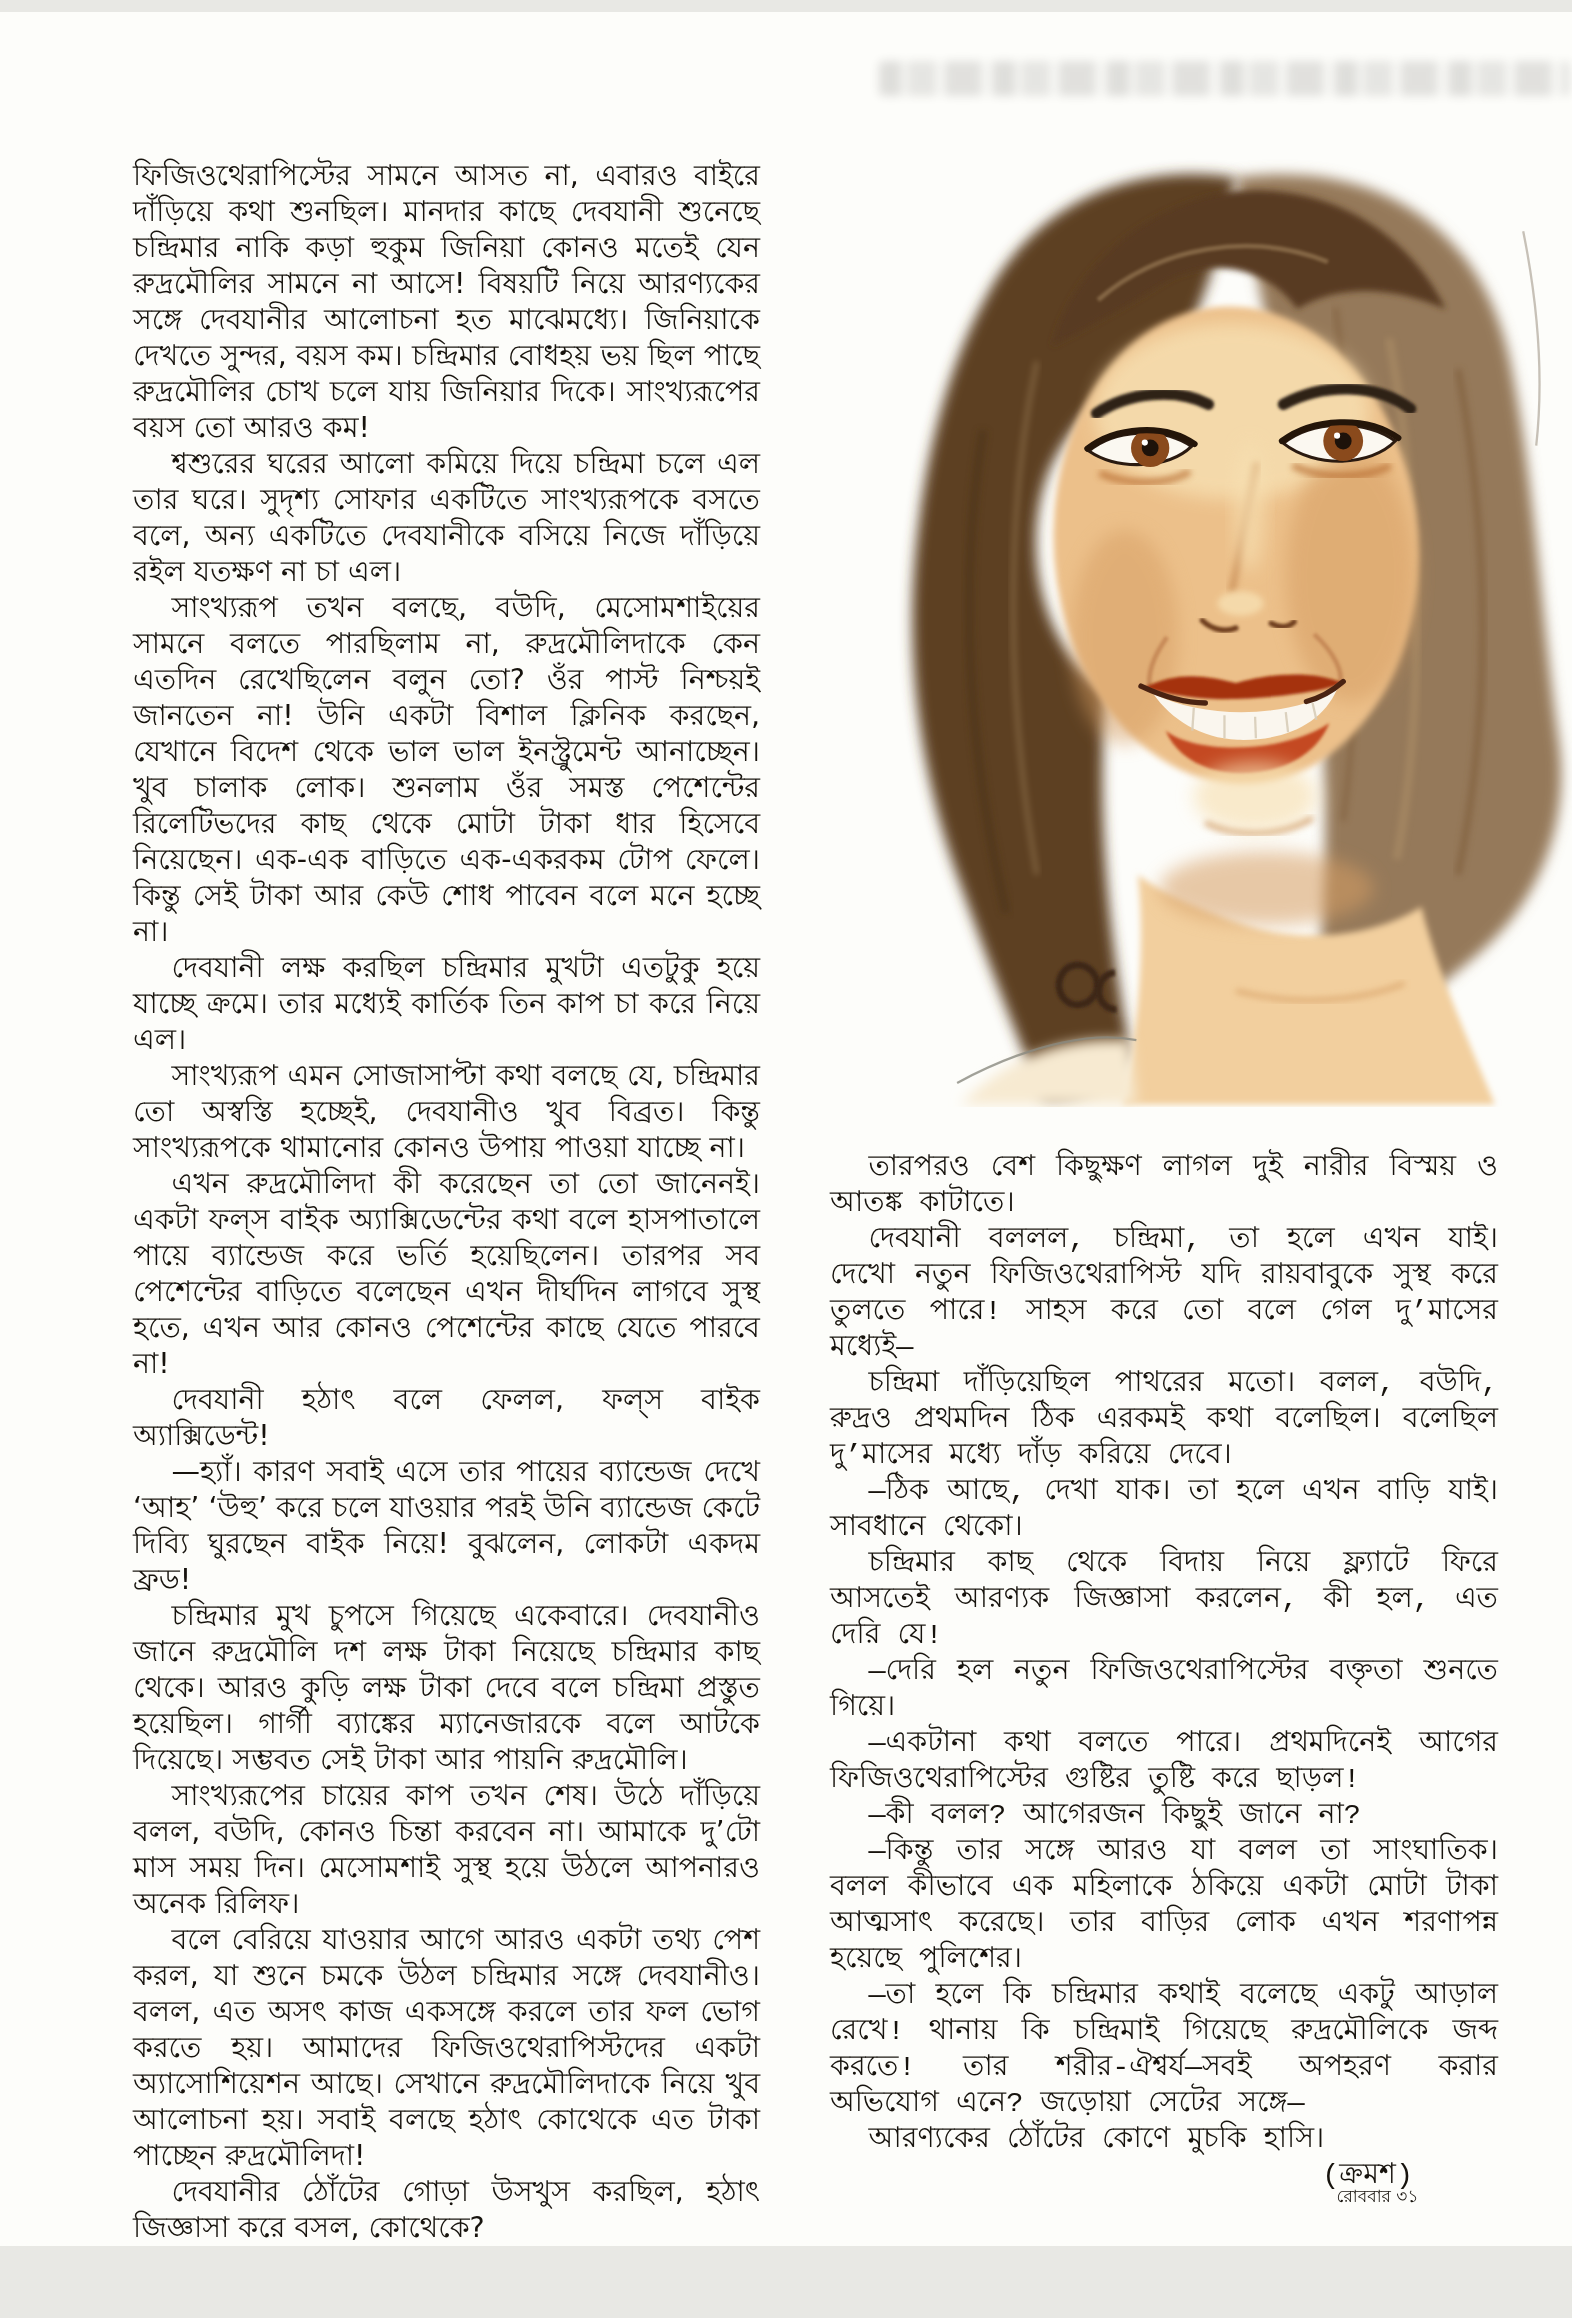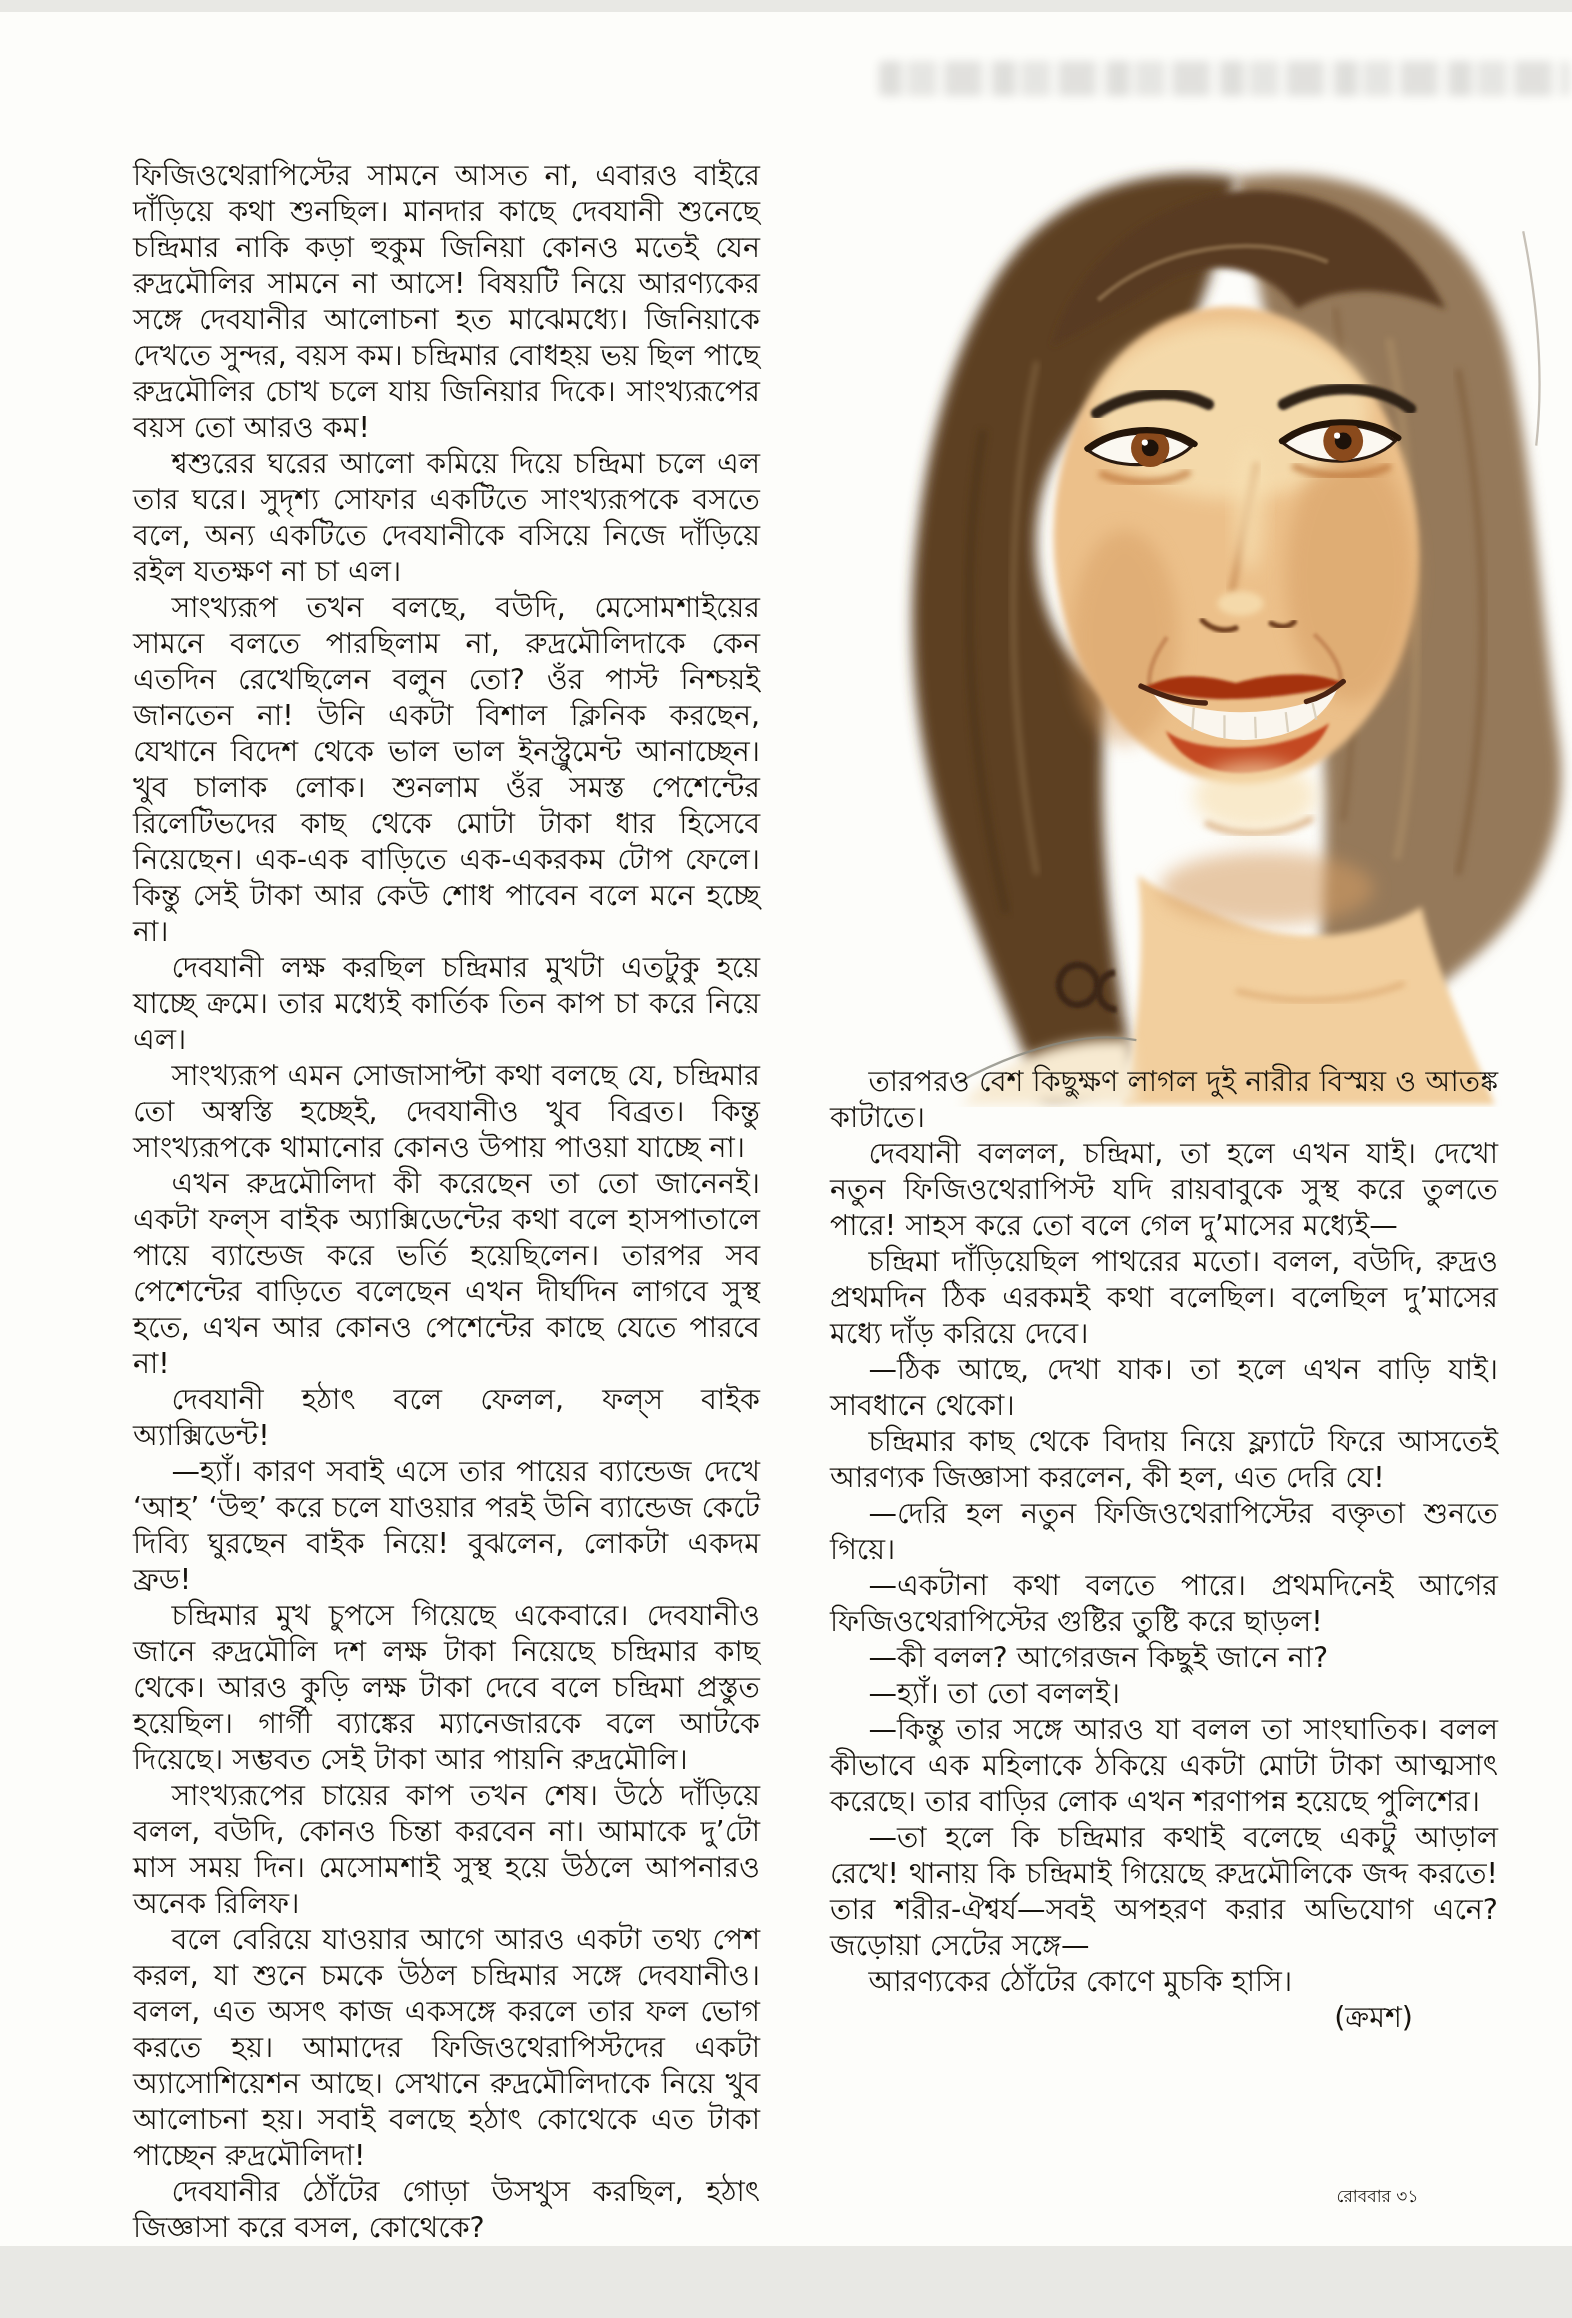--- a/index.html
+++ b/index.html
@@ -24,21 +24,21 @@
     border-radius:4.6px;
   }
   .col{
     position:absolute;
     font-size:28.5px;
     line-height:36px;
     text-align:justify;
     letter-spacing:0;
   }
   .col-left{left:133px;top:146px;width:627px;}
-  .col-right{left:830px;top:1052px;width:668px;}
+  .col-right{left:830px;top:1138px;width:668px;font-family:Liberation Mono, monospace;}
   .para{margin:0;text-indent:1.35em;}
   .para.flush{text-indent:0;}
   .continued{
     text-align:right;
     font-size:28.5px;line-height:36px;
     padding-right:85px;
   }
   .footer-label{
     position:absolute;left:1262px;top:2171px;width:231px;
     font-size:17px;text-align:center;
@@ -184,21 +184,20 @@
     <div>
 
     <p class="para">তারপরও বেশ কিছুক্ষণ লাগল দুই নারীর বিস্ময় ও আতঙ্ক কাটাতে।</p>
         <p class="para">দেবযানী বললল, চন্দ্রিমা, তা হলে এখন যাই। দেখো নতুন ফিজিওথেরাপিস্ট যদি রায়বাবুকে সুস্থ করে তুলতে পারে! সাহস করে তো বলে গেল দু’মাসের মধ্যেই—</p>
         <p class="para">চন্দ্রিমা দাঁড়িয়েছিল পাথরের মতো। বলল, বউদি, রুদ্রও প্রথমদিন ঠিক এরকমই কথা বলেছিল। বলেছিল দু’মাসের মধ্যে দাঁড় করিয়ে দেবে।</p>
         <p class="para">—ঠিক আছে, দেখা যাক। তা হলে এখন বাড়ি যাই। সাবধানে থেকো।</p>
         <p class="para">চন্দ্রিমার কাছ থেকে বিদায় নিয়ে ফ্ল্যাটে ফিরে আসতেই আরণ্যক জিজ্ঞাসা করলেন, কী হল, এত দেরি যে!</p>
         <p class="para">—দেরি হল নতুন ফিজিওথেরাপিস্টের বক্তৃতা শুনতে গিয়ে।</p>
         <p class="para">—একটানা কথা বলতে পারে। প্রথমদিনেই আগের ফিজিওথেরাপিস্টের গুষ্টির তুষ্টি করে ছাড়ল!</p>
         <p class="para">—কী বলল? আগেরজন কিছুই জানে না?</p>
-        <p class="para">—হ্যাঁ। তা তো বললই।</p>
         <p class="para">—কিন্তু তার সঙ্গে আরও যা বলল তা সাংঘাতিক। বলল কীভাবে এক মহিলাকে ঠকিয়ে একটা মোটা টাকা আত্মসাৎ করেছে। তার বাড়ির লোক এখন শরণাপন্ন হয়েছে পুলিশের।</p>
         <p class="para">—তা হলে কি চন্দ্রিমার কথাই বলেছে একটু আড়াল রেখে! থানায় কি চন্দ্রিমাই গিয়েছে রুদ্রমৌলিকে জব্দ করতে! তার শরীর-ঐশ্বর্য—সবই অপহরণ করার অভিযোগ এনে? জড়োয়া সেটের সঙ্গে—</p>
         <p class="para">আরণ্যকের ঠোঁটের কোণে মুচকি হাসি।</p>
       </div>
     <div class="continued">(ক্রমশ)</div>
   </div>
 
   <div class="footer-label">রোববার  ৩১</div>
 
 </div>

